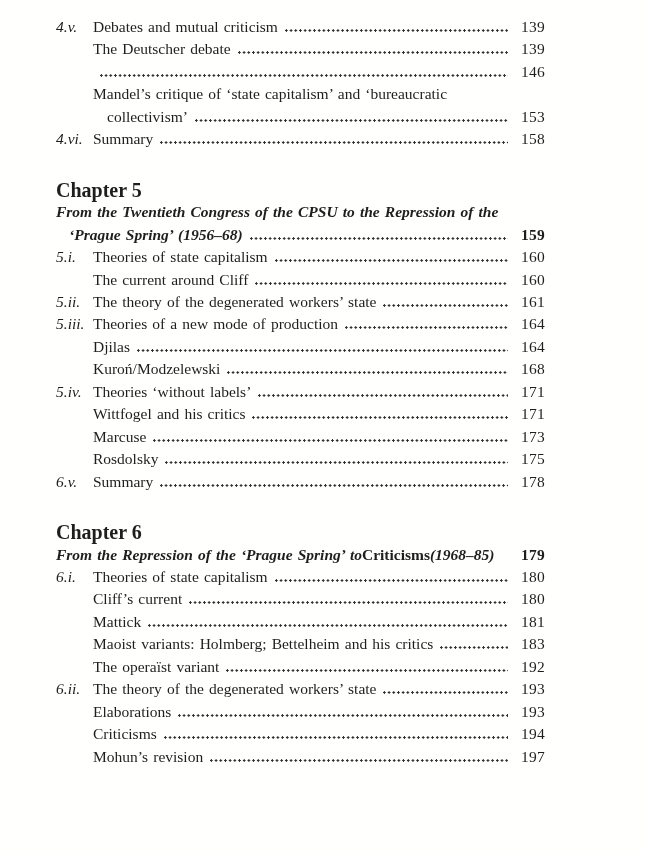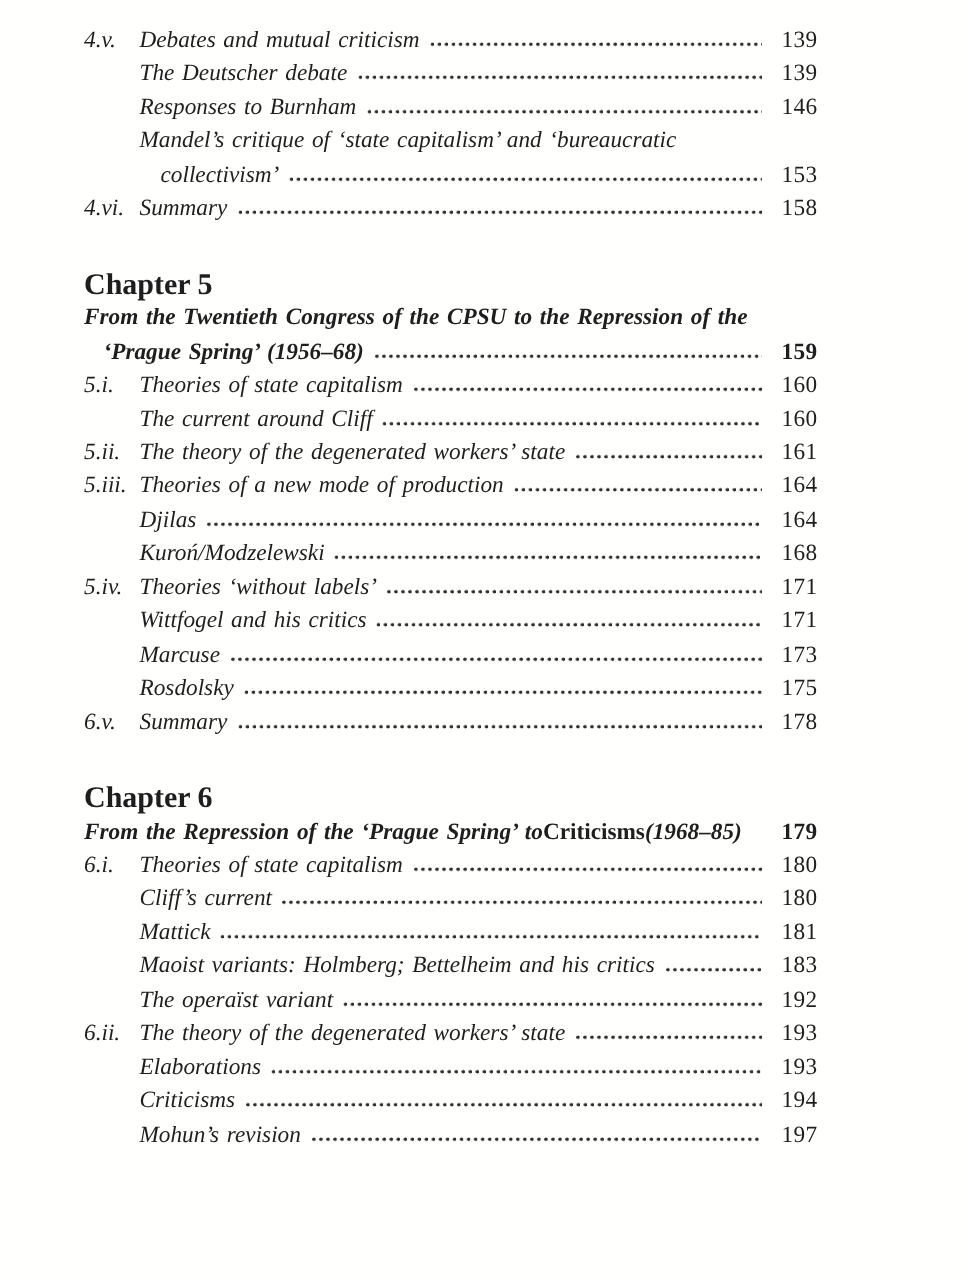--- a/index.html
+++ b/index.html
@@ -28,21 +28,20 @@
   }
   .num {
     flex: none;
     width: 37px;
     font-style: italic;
     word-spacing: 0.08em;
   }
   .row.ind-2 .num { width: 51px; }
   .label {
     flex: none;
-    font-style: italic;
     word-spacing: 0.08em;
   }
   .leader {
     flex: 1 1 auto;
     min-width: 10px;
     height: 3px;
     margin-left: 7px;
     margin-right: 5px;
     background-image: radial-gradient(circle at 1.3px 1.5px, #2e2e2e 1.02px, rgba(0,0,0,0) 1.32px);
     background-size: 4.7px 3px;
@@ -80,21 +79,20 @@
           <span class="pagenum">139</span>
         </div>
         <div class="row ind-1">
           <span class="num"></span>
           <span class="label">The Deutscher debate</span>
           <span class="leader"></span>
           <span class="pagenum">139</span>
         </div>
         <div class="row ind-1">
           <span class="num"></span>
-          <span class="label">Responses to Burnham</span>
           <span class="leader"></span>
           <span class="pagenum">146</span>
         </div>
         <div class="row ind-1">
           <span class="num"></span>
           <span class="label">Mandel’s critique of ‘state capitalism’ and ‘bureaucratic</span>
         </div>
         <div class="row ind-2">
           <span class="num"></span>
           <span class="label">collectivism’</span>

